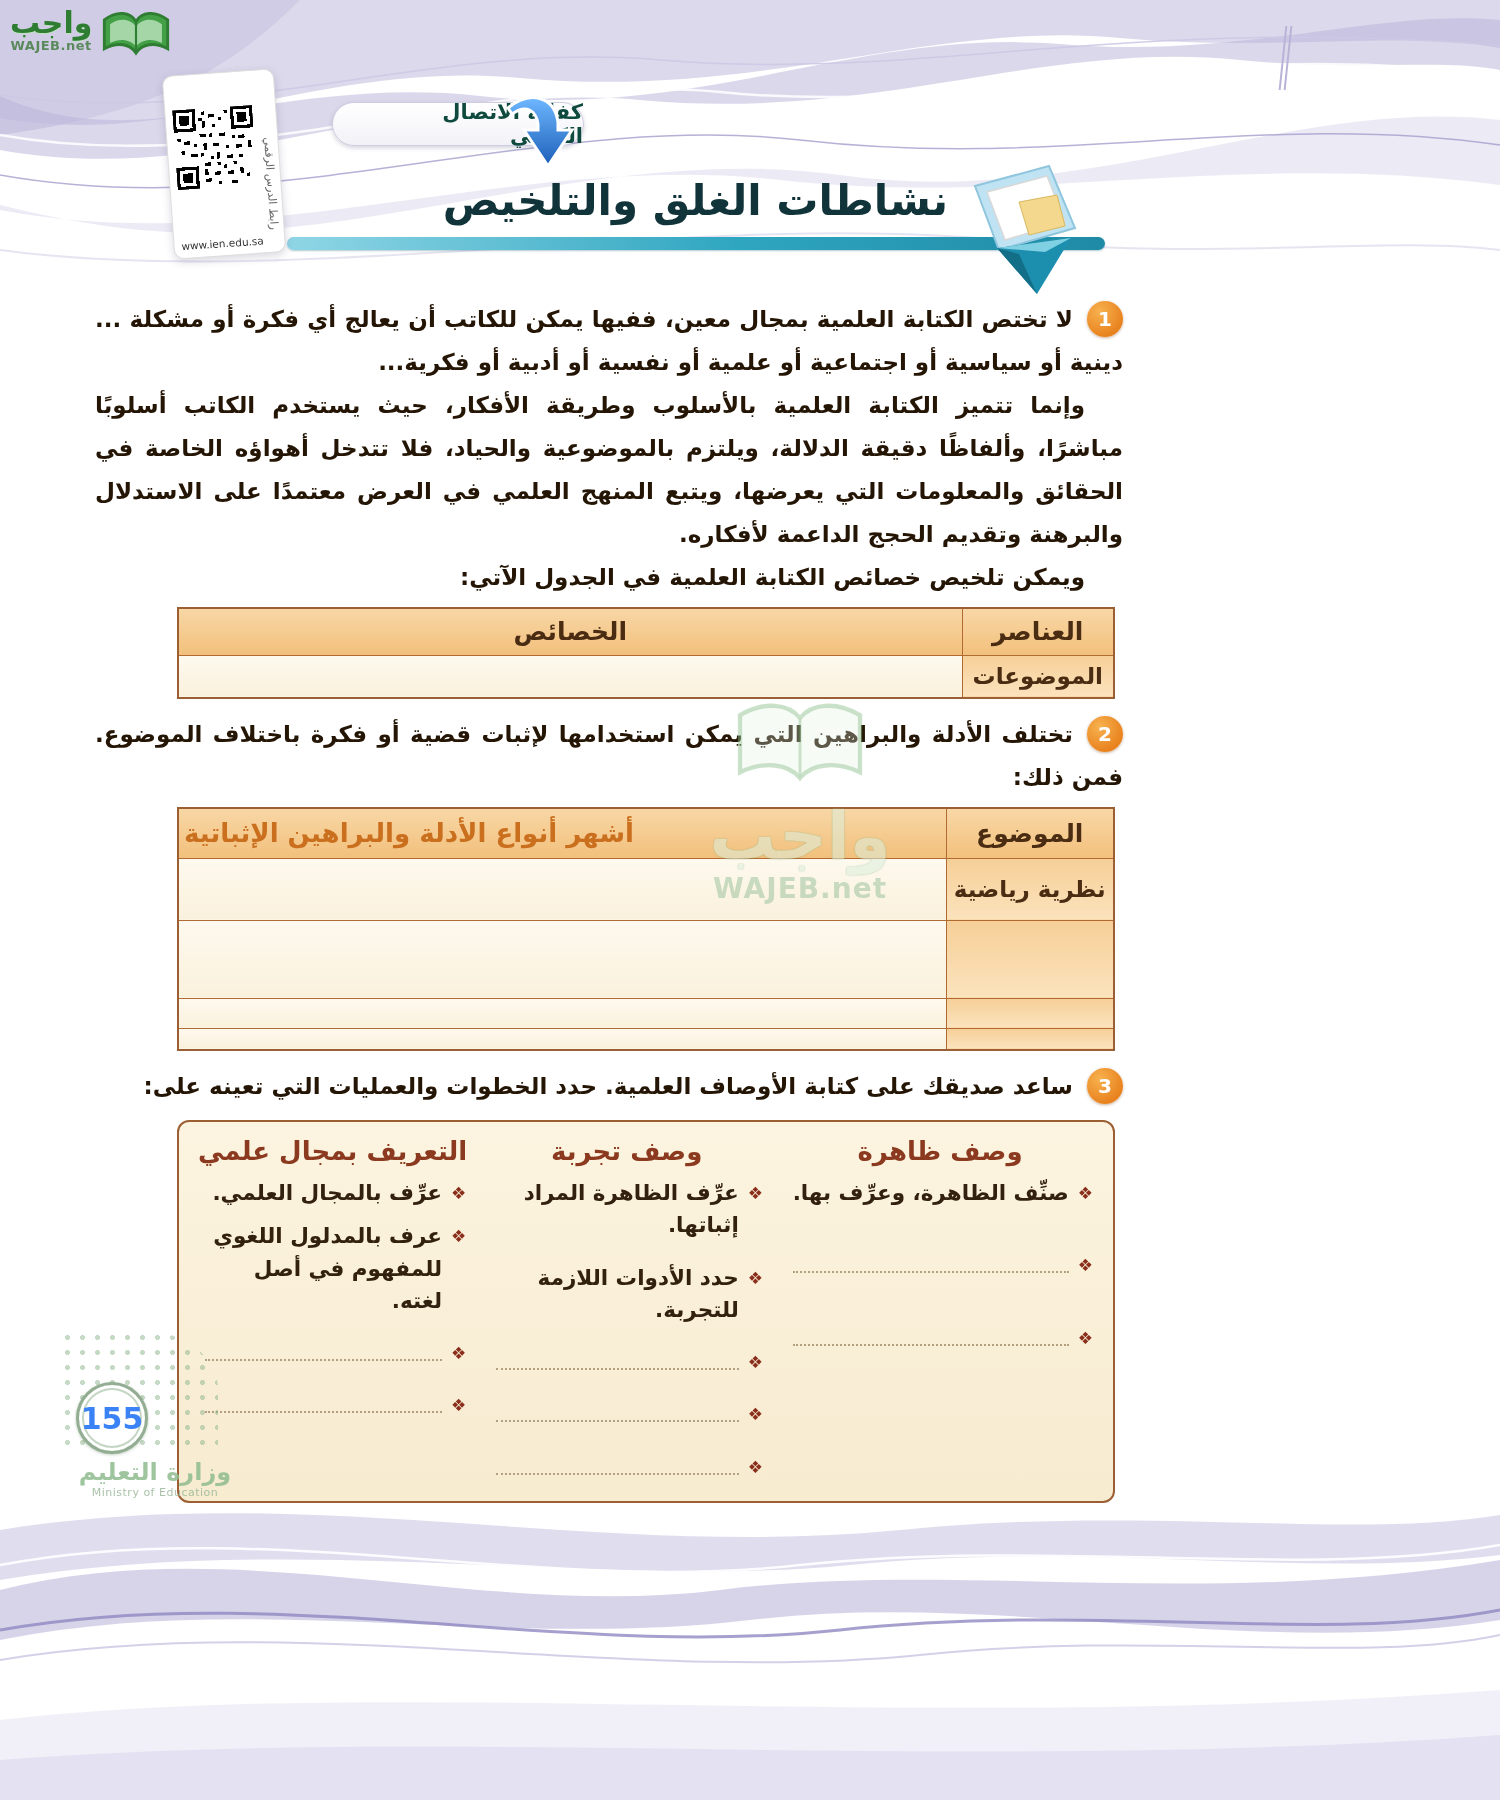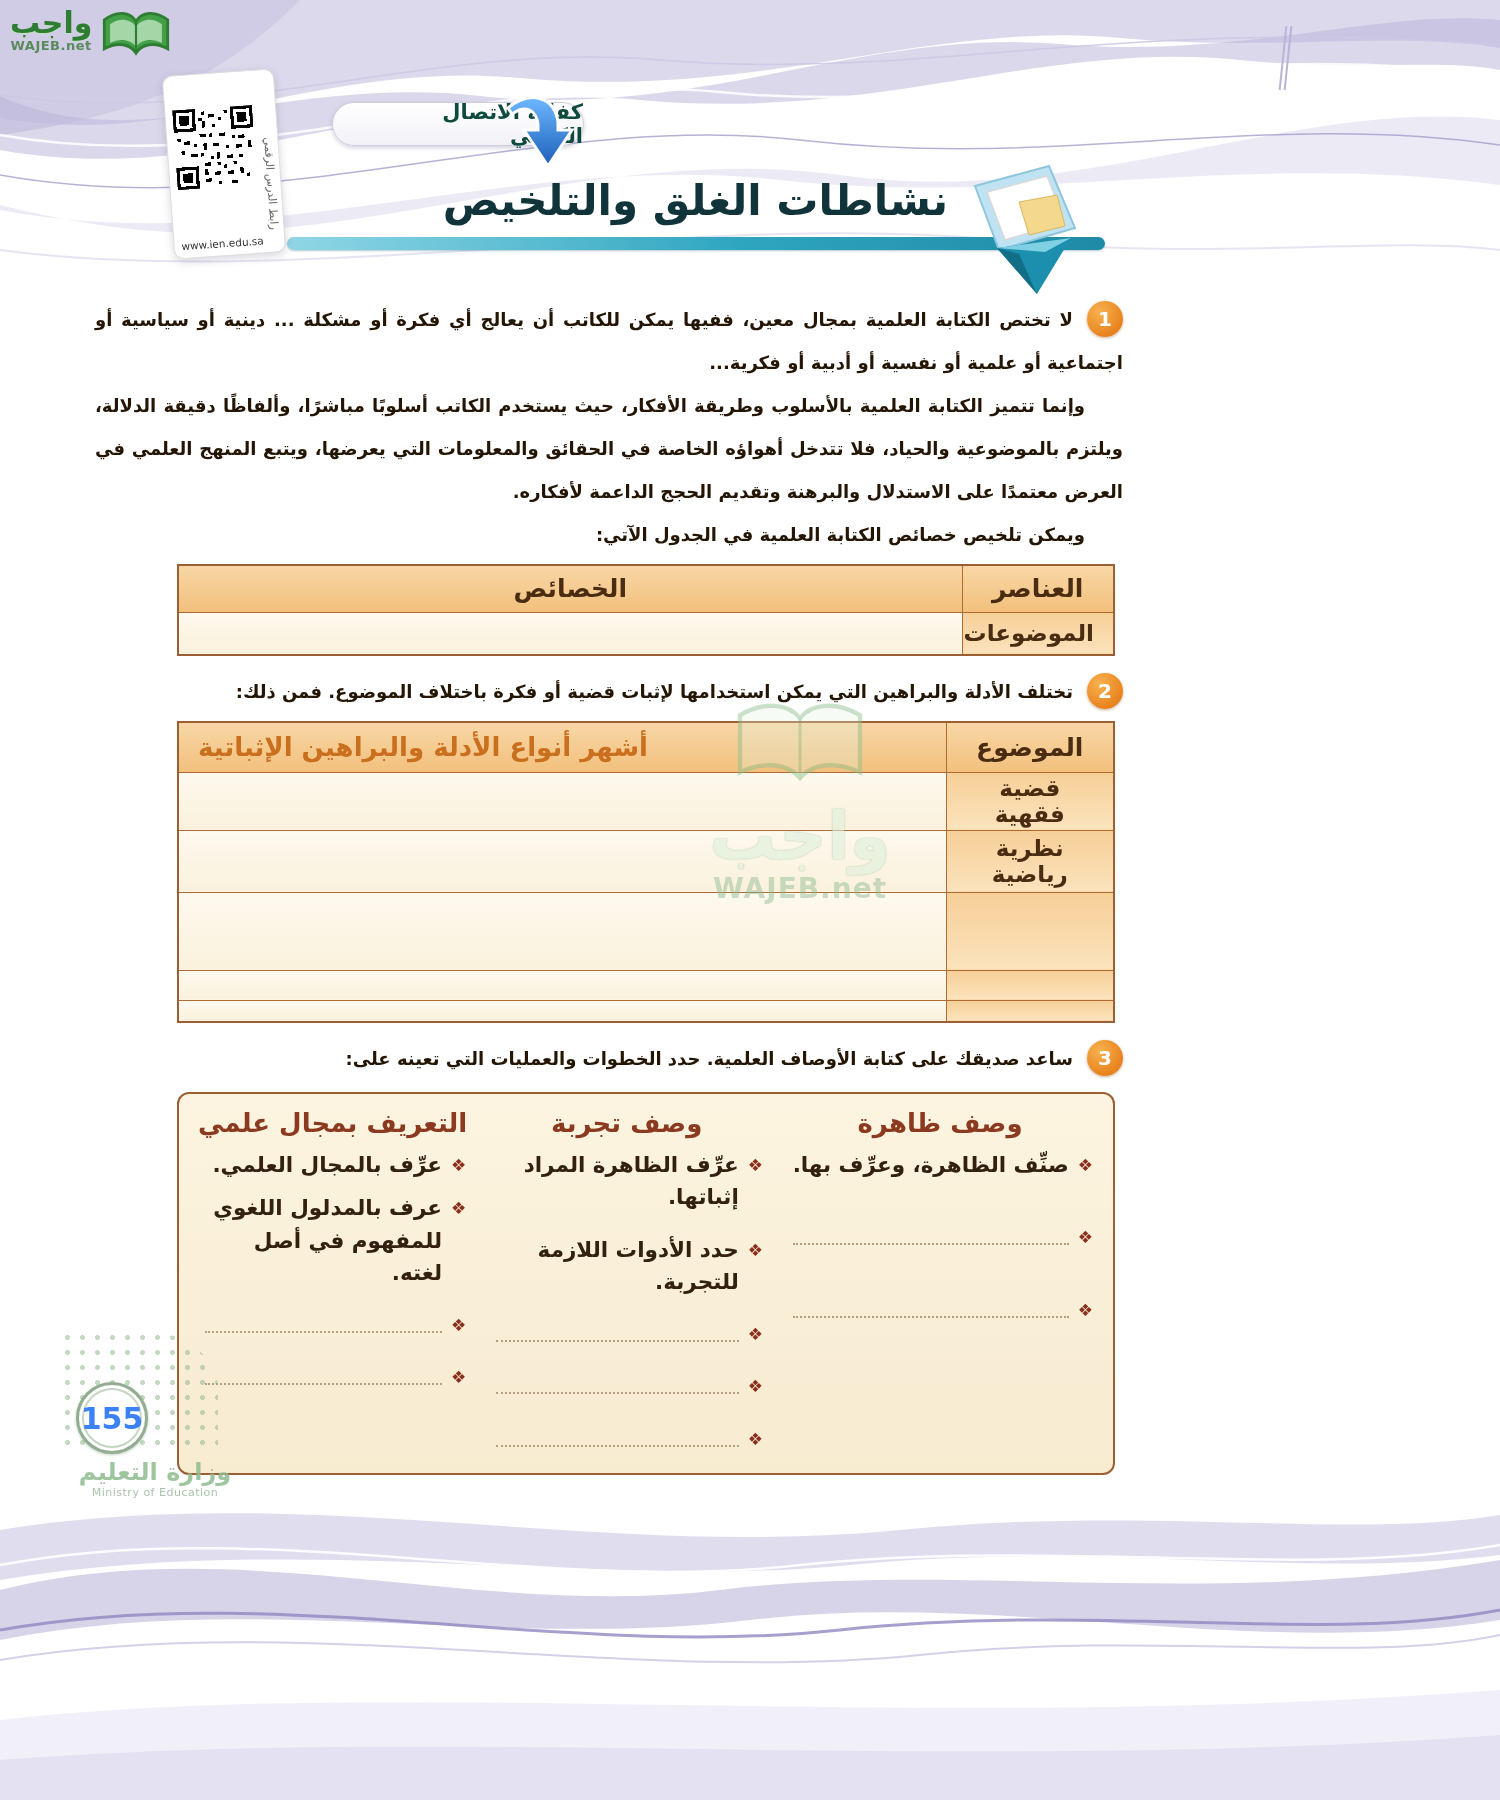--- a/index.html
+++ b/index.html
@@ -56,37 +56,37 @@
   }
   .title-bar {
     position:absolute; left:287px; top:237px; width:818px; height:13px; border-radius:7px;
     background:linear-gradient(270deg,#1f8aa6,#2fa6c0 45%,#8fd6e6); z-index:1;
     box-shadow:0 1px 2px rgba(0,80,100,.3);
   }
   .title-icon { position:absolute; left:945px; top:150px; z-index:2; }
 
   
   .content { position:absolute; top:298px; left:95px; width:1028px; z-index:2; }
-  .act-text { font-size:18px; font-weight:bold; color:#241505; line-height:43px; text-align:justify; }
+  .act-text { font-size:23px; font-weight:bold; color:#241505; line-height:43px; text-align:justify; }
   .indent { text-indent:38px; }
   .num {
     float:right; width:36px; height:36px; border-radius:50%;
     background:radial-gradient(circle at 35% 30%, #f7b24f, #e8821e 72%);
     color:#fff; font-weight:bold; font-size:20px;
     display:flex; align-items:center; justify-content:center;
     margin:3px 0 4px 14px; box-shadow:0 1px 3px rgba(120,60,0,.4);
   }
   .act2 { margin-top:14px; }
 
   
   table.tbl {
     border-collapse:collapse; width:938px; margin:8px 8px 0 auto;
     table-layout:fixed; border:2.5px solid #9c5f33; background:#fdf8ec;
   }
-  table.tbl td { border:1.5px solid #b06a32; padding:0 19px; }
+  table.tbl td { border:1.5px solid #b06a32; padding:0 5px; }
   td.hdr { text-align:center; font-weight:bold; font-size:25px; color:#4a2c12;
     background:linear-gradient(180deg,#f8d7a6,#f2c07c); }
   td.lbl { text-align:center; font-weight:bold; font-size:23px; color:#4a2c12;
     background:linear-gradient(180deg,#f6cf97,#fbe3bd); }
   td.blank { background:linear-gradient(180deg,#fdf9ee,#faf1dc); }
   .t1 col.c-narrow { width:152px; }
   .t2 col.c-narrow { width:168px; }
   .t1 tr { height:43px; } .t1 tr.hrow { height:47px; }
   .t2 td.hdr-orange { text-align:left; font-weight:bold; font-size:26px; color:#c96f1e;
     background:linear-gradient(180deg,#f8d7a6,#f2c07c); }
@@ -241,24 +241,20 @@
     <table class="tbl t2">
       <colgroup>
           <col class="c-narrow">
           <col>
         </colgroup>
       <tbody>
           <tr class="hrow">
         <td class="hdr">الموضوع</td>
         <td class="hdr-orange">أشهر أنواع الأدلة والبراهين الإثباتية</td>
       </tr>
-      <tr class="r1">
-        <td class="lbl">قضية فقهية</td>
-        <td class="blank"></td>
-      </tr>
       <tr class="r2">
         <td class="lbl">نظرية رياضية</td>
         <td class="blank"></td>
       </tr>
       <tr class="r3">
         <td class="lbl"></td>
         <td class="blank"></td>
       </tr>
       <tr class="r4">
         <td class="lbl"></td>

